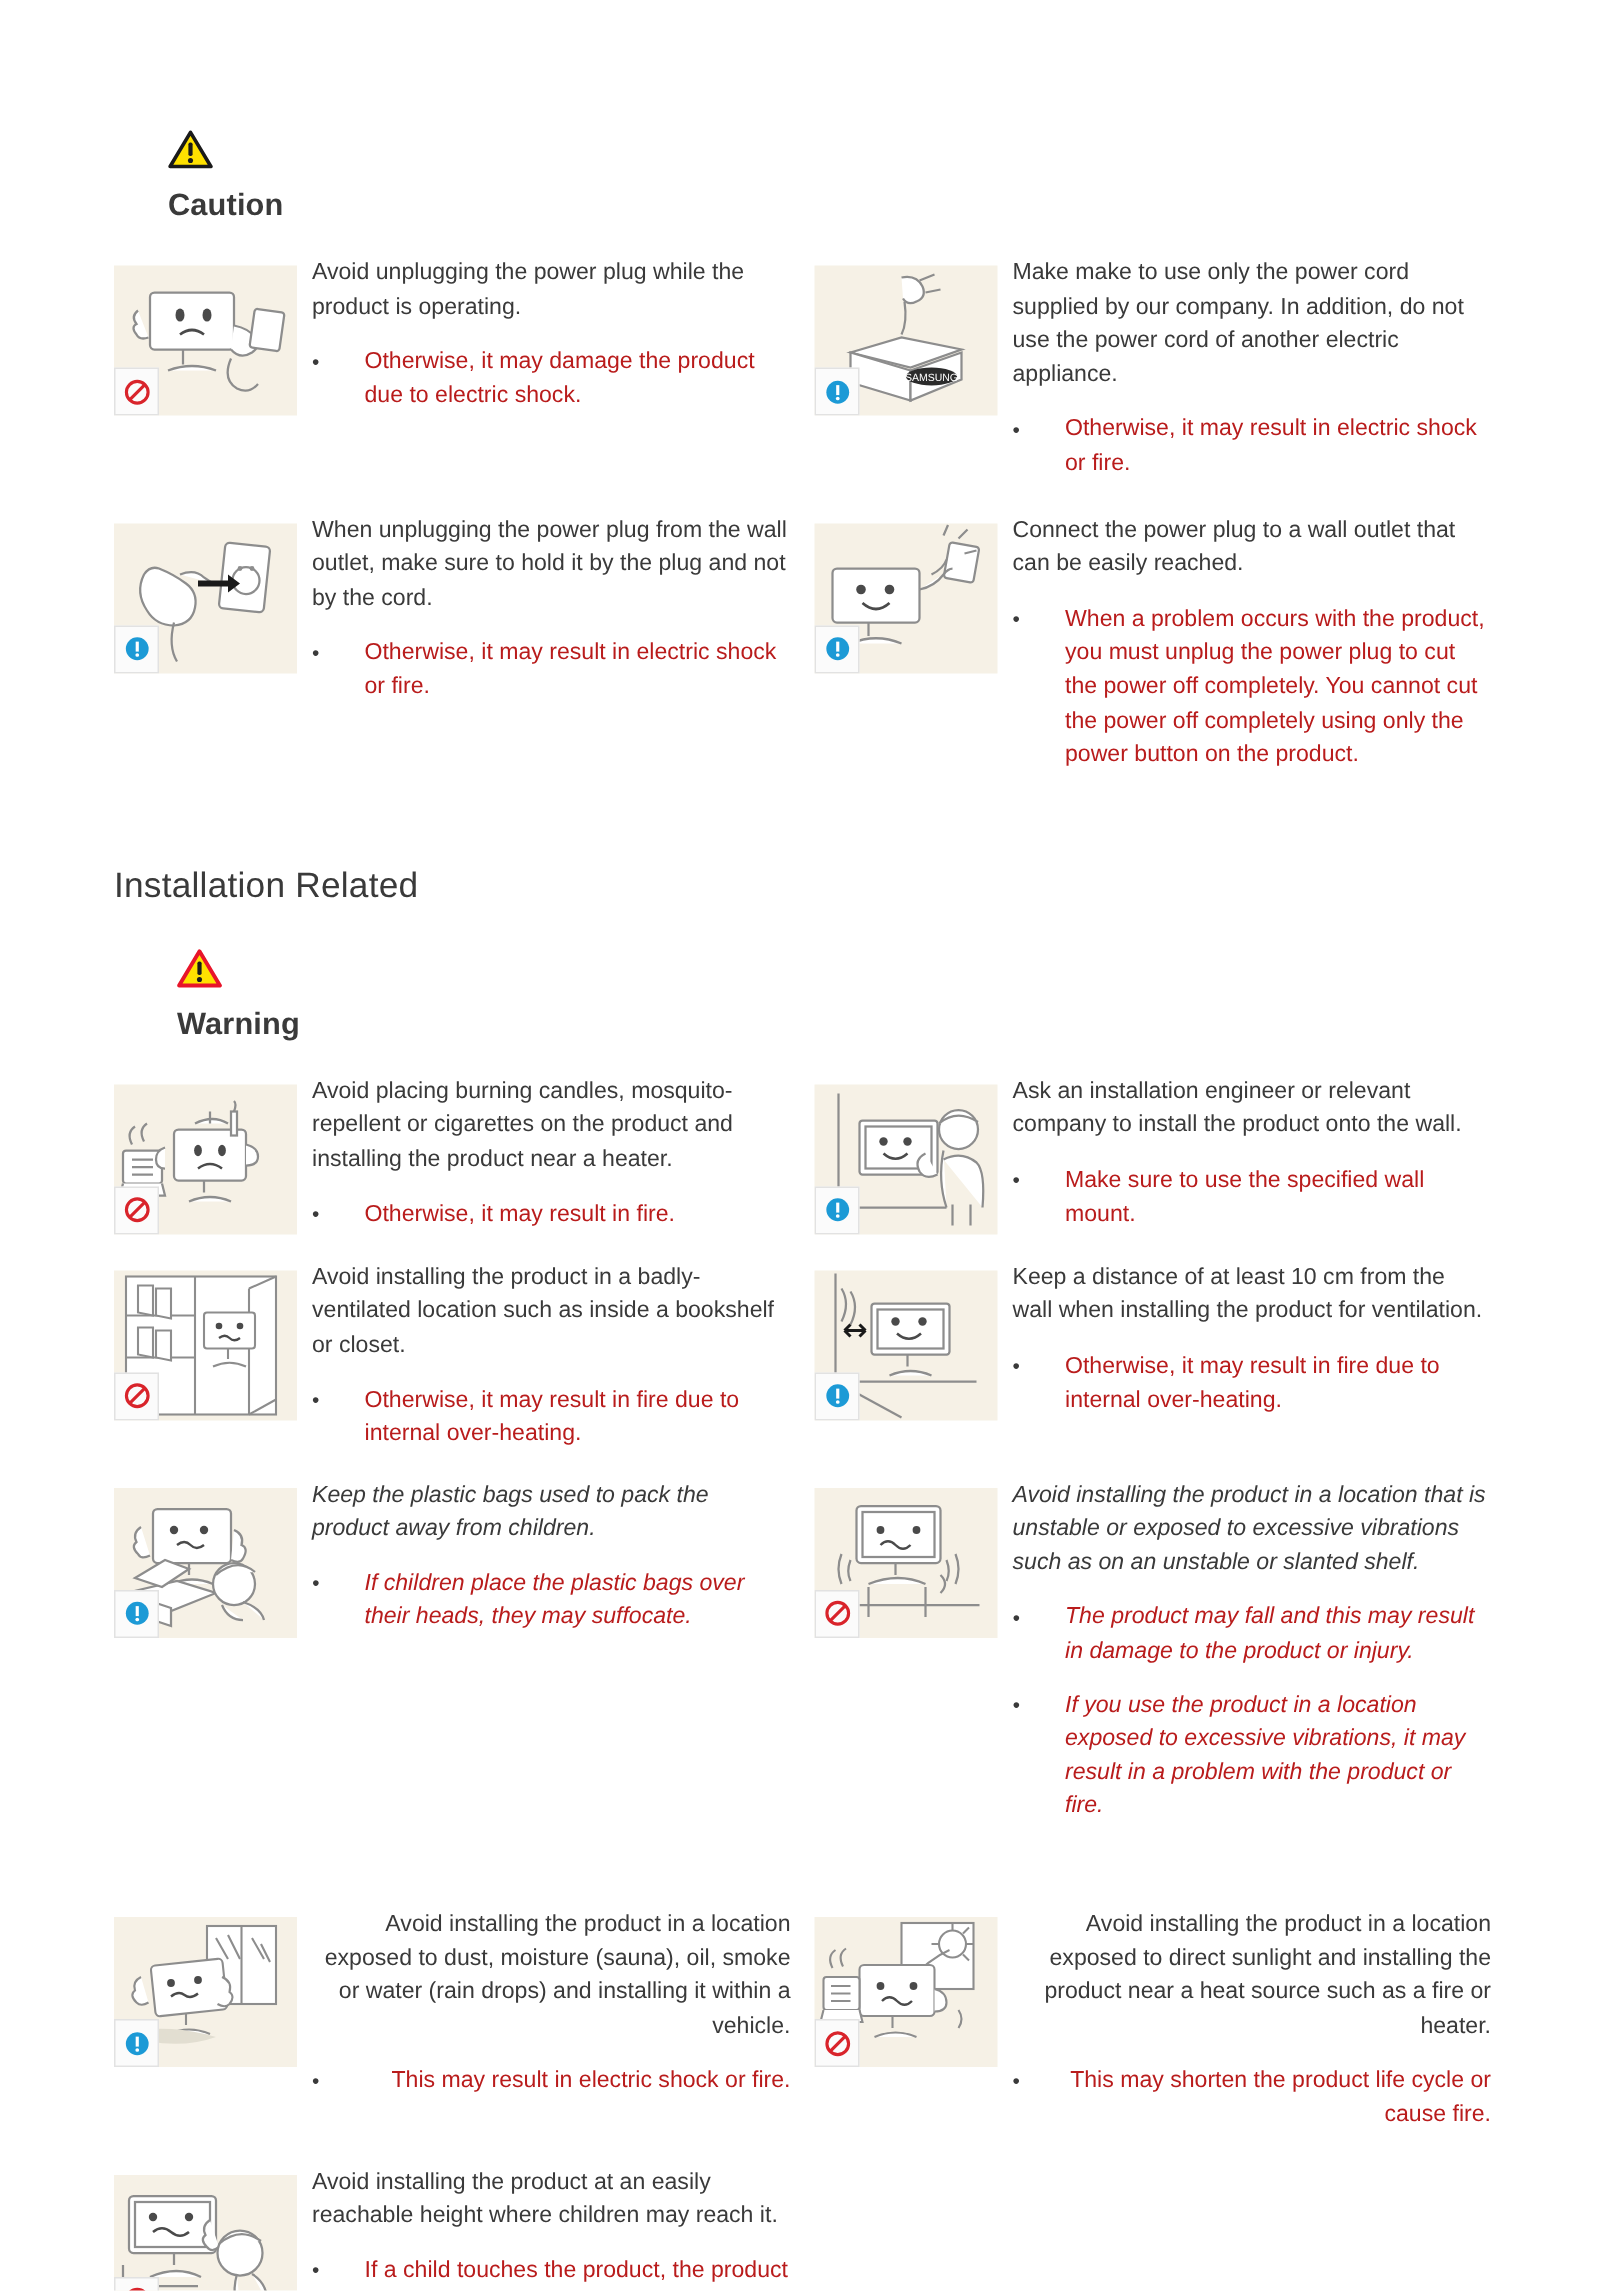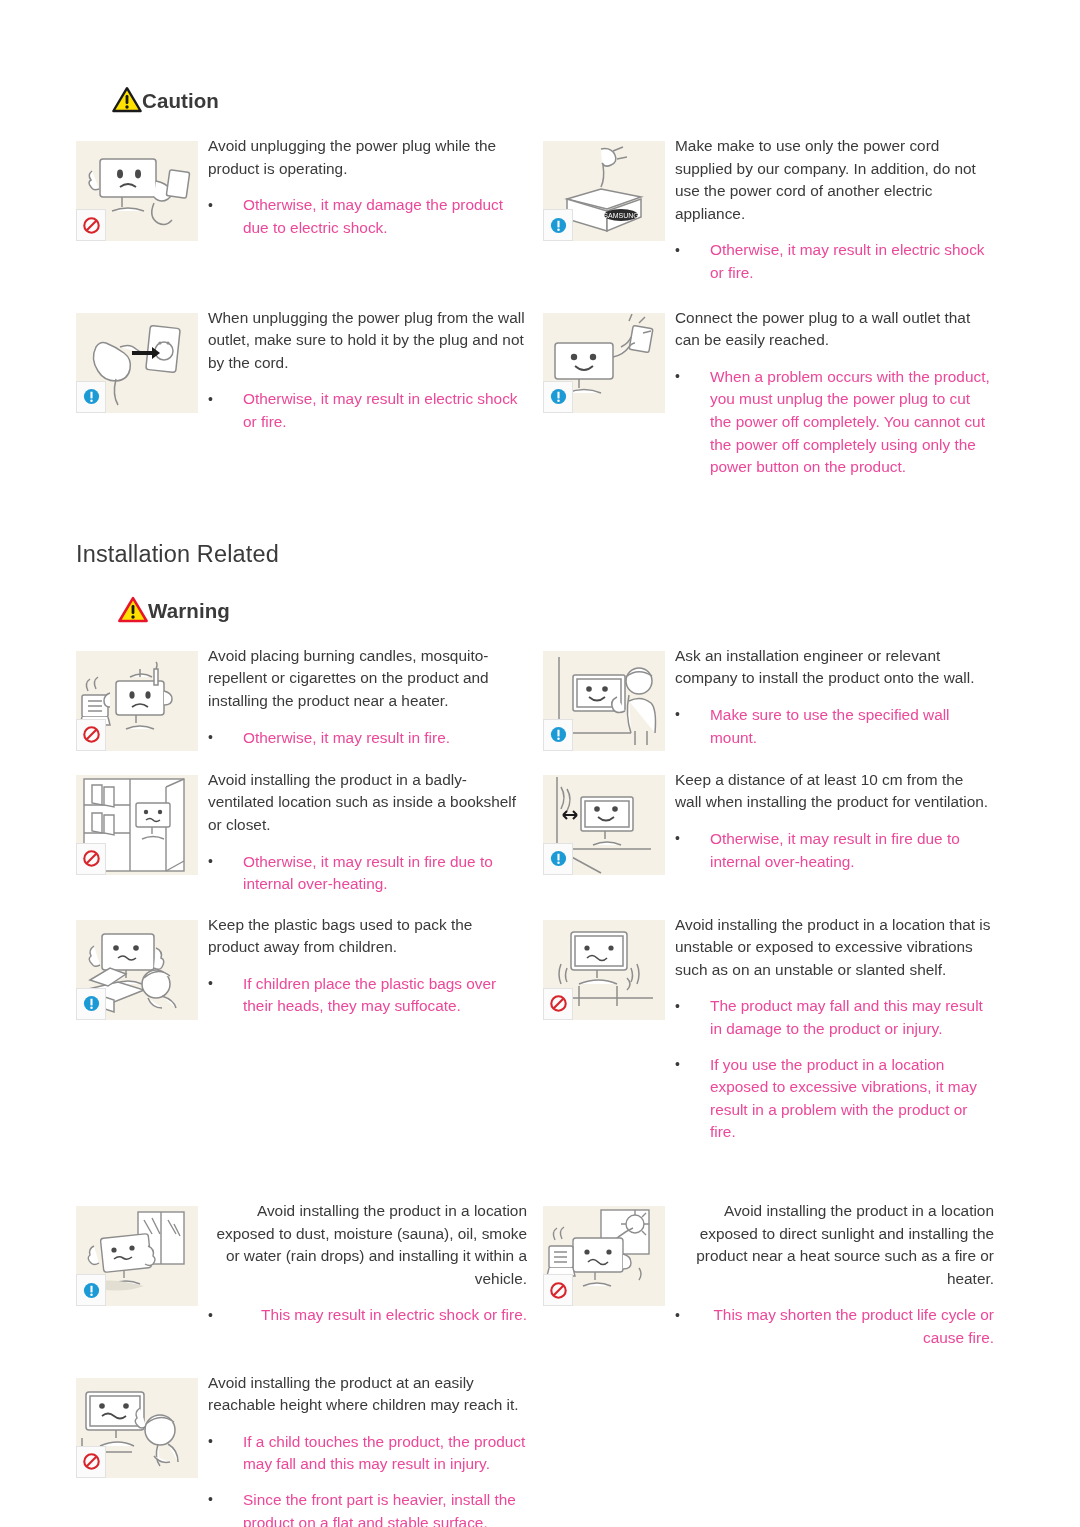--- a/index.html
+++ b/index.html
@@ -19,21 +19,23 @@
     position: relative;
     width: 1080px;
     height: 1527px;
     box-sizing: border-box;
     padding: 0;
   }
 
   
   .alert-head {
     display: flex;
-    align-items: flex-end;
+    align-items: flex-start;
+    gap: 12px;
+    flex-direction: column;
   }
   .alert-head.caution { margin: 86px 0 0 112px; }
   .alert-head.warning { margin: 28px 0 0 118px; }
 
   .alert-label {
     font-size: 20.5px;
     font-weight: bold;
     color: #3a3a3a;
     letter-spacing: .1px;
   }
@@ -103,21 +105,21 @@
     list-style: none;
     margin: 14px 0 0 0;
     padding: 0;
   }
   .bullets li {
     position: relative;
     font-size: 15.4px;
     line-height: 22.6px;
     padding-left: 35px;
     margin-bottom: 13px;
-    color: #ec4899;
+    color: #b91c1c;
   }
   .bullets li:last-child { margin-bottom: 0; }
   .bullets li::before {
     content: "•";
     position: absolute;
     left: 0px;
     top: -0.5px;
     font-size: 14px;
     color: #3a3a3a;
   }
@@ -441,21 +443,21 @@
         </div>
         <div class="txt">
           <p class="lead">Keep a distance of at least 10 cm from the wall when installing the product for ventilation.</p>
           <ul class="bullets">
             <li>Otherwise, it may result in fire due to internal over-heating.</li>
           </ul>
         </div>
       </div>
     </div>
 
-    <div class="row" style="margin-top:18px;">
+    <div class="row" style="margin-top:18px;font-style:italic;">
       <div class="cell">
         <div class="thumbwrap">
           <div class="thumb">
             <svg width="122" height="100" viewBox="0 0 122 100" aria-hidden="true">
               <g fill="none" stroke="#8d8d8d" stroke-width="1.5">
                 <rect x="26" y="14" width="52" height="36" rx="3" fill="#fff"></rect>
                 <path d="M50 50 l0 8 M38 64 q14 -6 28 0" fill="#fff"></path>
                 <path d="M18 26 q-6 4 -3 10 q-4 3 1 8 q2 4 8 1" fill="#fff"></path>
                 <path d="M80 28 q7 3 5 10 q5 2 1 9 q-2 4 -8 1" fill="#fff"></path>
                 <path d="M8 70 l34 -8 l26 8 l-30 12 z" fill="#fff"></path>

